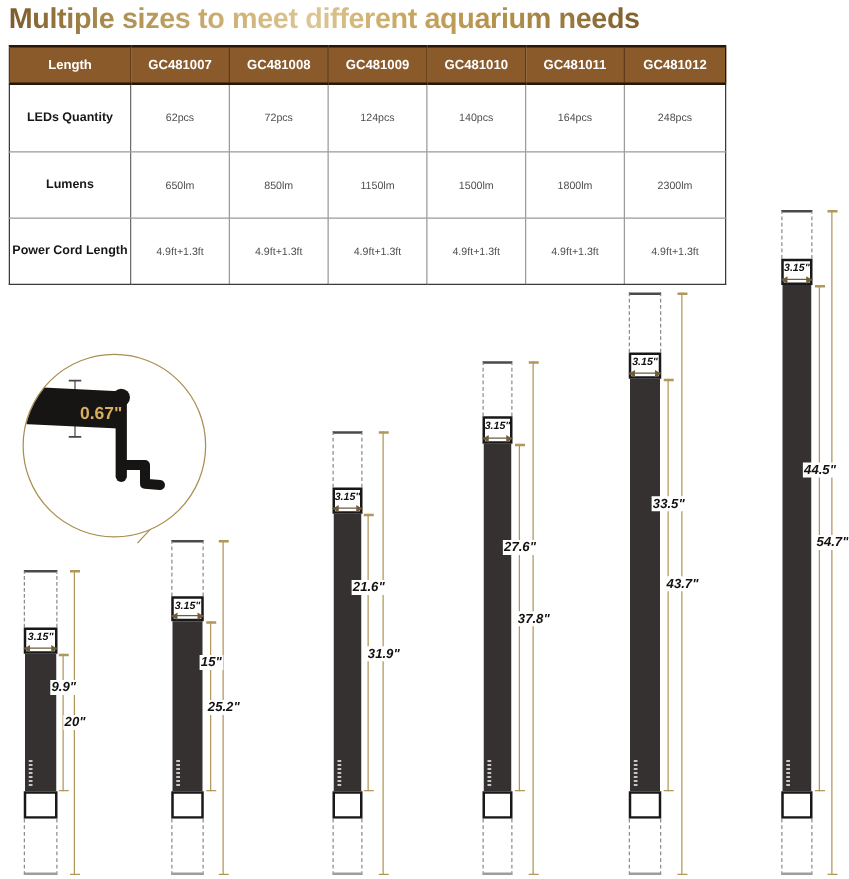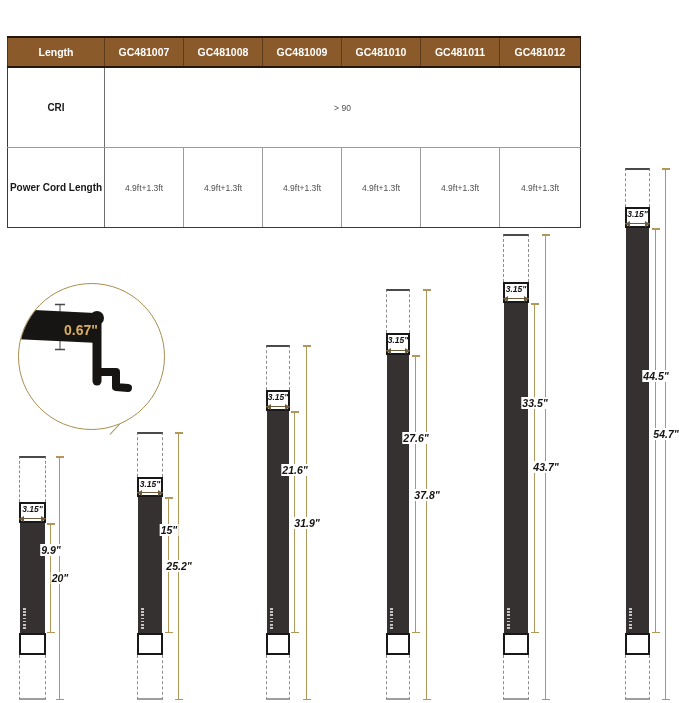--- a/index.html
+++ b/index.html
@@ -45,20 +45,21 @@
          border-radius:50%;background:#fff;overflow:hidden;z-index:4;}
   .inset svg{position:absolute;left:0;top:0;}
   .leader{position:absolute;left:110px;top:434px;width:56px;height:1.2px;background:#a98e4f;
           transform:rotate(-47deg);transform-origin:0 50%;z-index:3;}
 </style>
 </head>
 <body>
 
 <div class="canvas">
 
+  <h1 class="title">Multiple sizes to meet different aquarium needs</h1>
 
   <table class="spec">
     <colgroup>
       <col style="width:97px">
         <col style="width:79px">
         <col style="width:79px">
         <col style="width:79px">
       <col style="width:79px">
         <col style="width:79px">
         <col style="width:81px">
@@ -69,22 +70,36 @@
           <th>GC481007</th>
           <th>GC481008</th>
           <th>GC481009</th>
           <th>GC481010</th>
           <th>GC481011</th>
           <th>GC481012</th>
         </tr>
       </thead>
     <tbody id="spec-body">
         <tr>
-          <td class="rowlabel">CRI</td>
-          <td colspan="6">&gt; 90</td>
+          <td class="rowlabel">LEDs Quantity</td>
+          <td>62pcs</td>
+          <td>72pcs</td>
+          <td>124pcs</td>
+          <td>140pcs</td>
+          <td>164pcs</td>
+          <td>248pcs</td>
+        </tr>
+        <tr>
+          <td class="rowlabel">Lumens</td>
+          <td>650lm</td>
+          <td>850lm</td>
+          <td>1150lm</td>
+          <td>1500lm</td>
+          <td>1800lm</td>
+          <td>2300lm</td>
         </tr>
         <tr>
           <td class="rowlabel">Power Cord Length</td>
           <td>4.9ft+1.3ft</td>
           <td>4.9ft+1.3ft</td>
           <td>4.9ft+1.3ft</td>
           <td>4.9ft+1.3ft</td>
           <td>4.9ft+1.3ft</td>
           <td>4.9ft+1.3ft</td>
         </tr>

